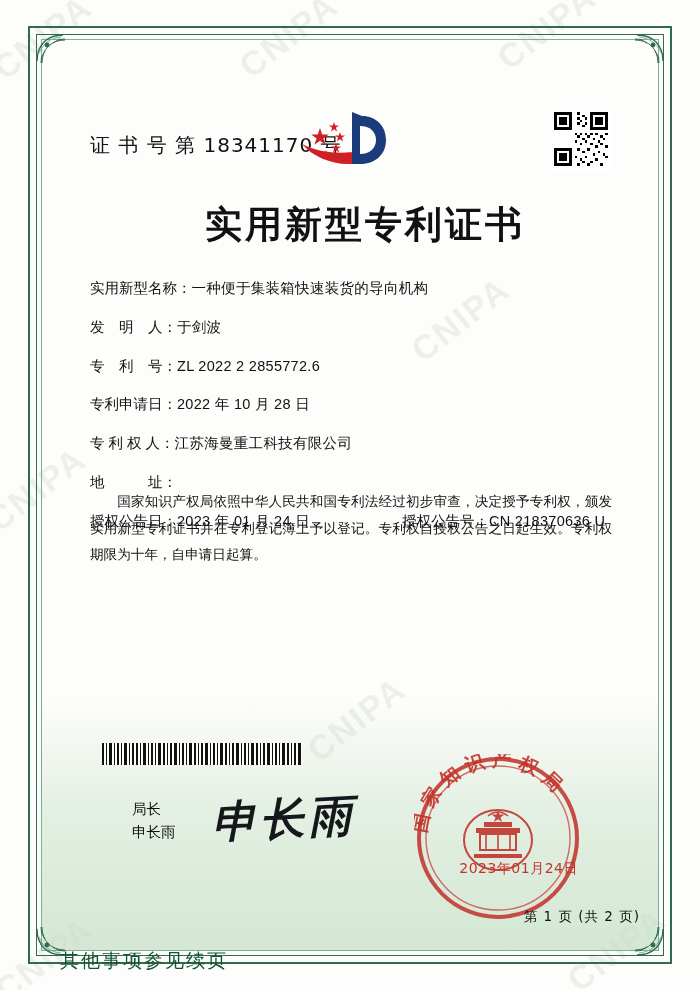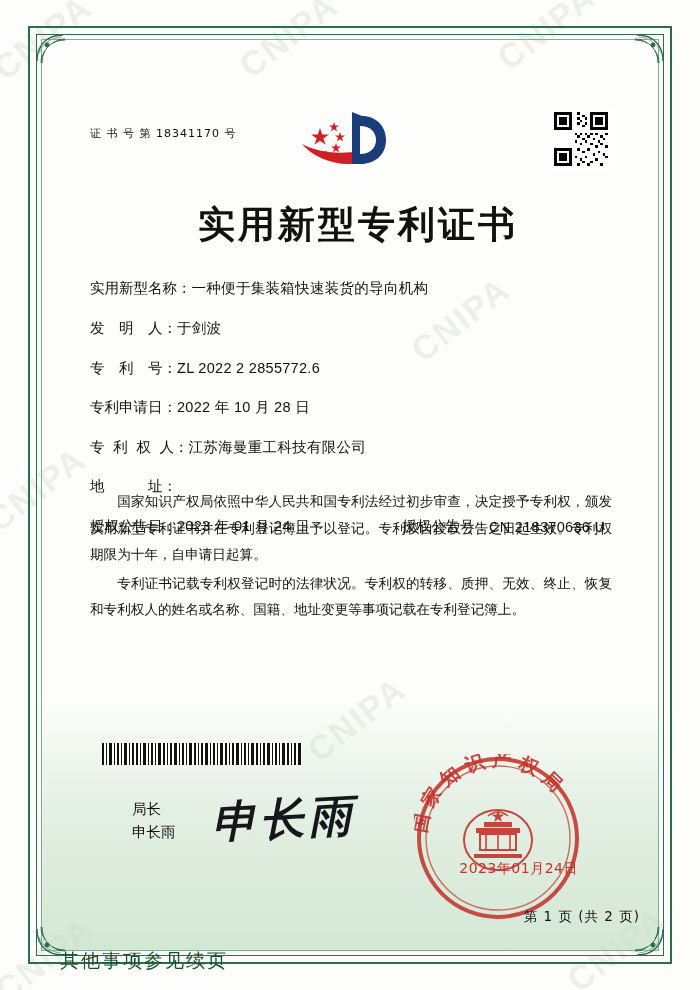--- a/index.html
+++ b/index.html
@@ -87,23 +87,23 @@
   
   .content {
     position: absolute;
     left: 60px; top: 60px;
     width: 580px;
     color: #1b1b1b;
   }
 
   .cert-no {
     position: absolute;
-    left: 30px; top: 66px;
+    left: 30px; top: 72px;
     font-family: "DejaVu Sans", sans-serif;
-    font-size: 11px;
+    font-size: 20px;
     letter-spacing: 1px;
     color: #111;
   }
 
   
   .qr {
     position: absolute;
     right: 26px; top: 50px;
     width: 58px; height: 58px;
     background: #fff;
@@ -115,21 +115,21 @@
   .emblem {
     position: absolute;
     left: 50%; top: 48px;
     transform: translateX(-50%);
     width: 120px; height: 66px;
   }
   .emblem svg { display: block; }
 
   .main-title {
     position: absolute;
-    left: 8px; top: 140px;
+    left: 15px; top: 140px;
     width: 580px;
     text-align: center;
     font-family: Liberation Sans, sans-serif;
     font-size: 37px;
     font-weight: bold;
     letter-spacing: 3px;
     color: #111;
   }
 
   .fields {
@@ -140,21 +140,21 @@
   .field-row {
     display: flex;
     align-items: baseline;
     margin-bottom: 18.5px;
     font-size: 14.5px;
     line-height: 1.4;
     color: #111;
   }
   .field-label {
     white-space: pre;
-    font-family: Liberation Mono, monospace;
+    font-family: Liberation Sans, sans-serif;
   }
   .field-value {
     font-family: Liberation Sans, sans-serif;
     letter-spacing: 0.3px;
   }
   .field-row.two-col { justify-content: flex-start; }
   .field-row .col2 {
     margin-left: 92px;
     display: flex;
     align-items: center;
@@ -417,21 +417,20 @@
         <span class="field-value">2023 年 01 月 24 日</span>
         <span class="col2">
           <span class="field-label">授权公告号：</span>
           <span class="field-value">CN 218370636 U</span>
         </span>
       </div>
     </div>
 
     <div class="paragraphs">
       <p>国家知识产权局依照中华人民共和国专利法经过初步审查，决定授予专利权，颁发实用新型专利证书并在专利登记簿上予以登记。专利权自授权公告之日起生效。专利权期限为十年，自申请日起算。</p>
-      <p>专利证书记载专利权登记时的法律状况。专利权的转移、质押、无效、终止、恢复和专利权人的姓名或名称、国籍、地址变更等事项记载在专利登记簿上。</p>
     </div>
 
     <div class="barcode">
       <svg width="200" height="22" viewBox="0 0 200 22" shape-rendering="crispEdges">
         <rect width="200" height="22" fill="#fdfdfb"></rect>
         <g fill="#111">
           <rect x="0" y="0" width="2" height="22"></rect>
             <rect x="4" y="0" width="1" height="22"></rect>
           <rect x="7" y="0" width="3" height="22"></rect>
             <rect x="12" y="0" width="1" height="22"></rect>

